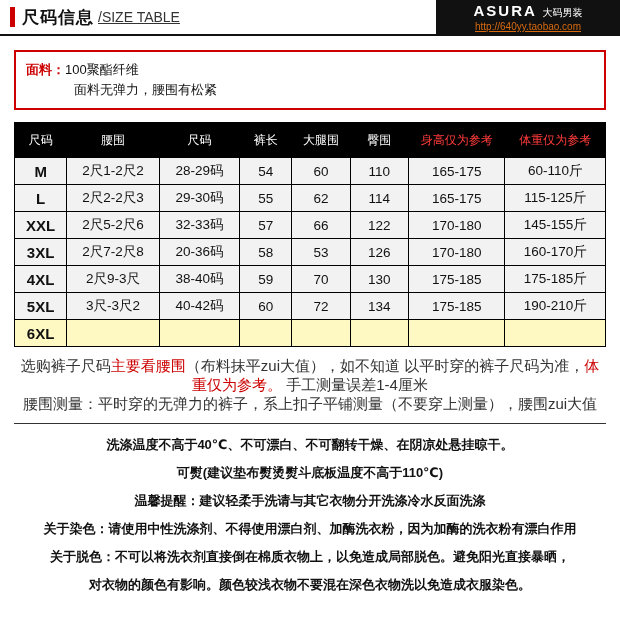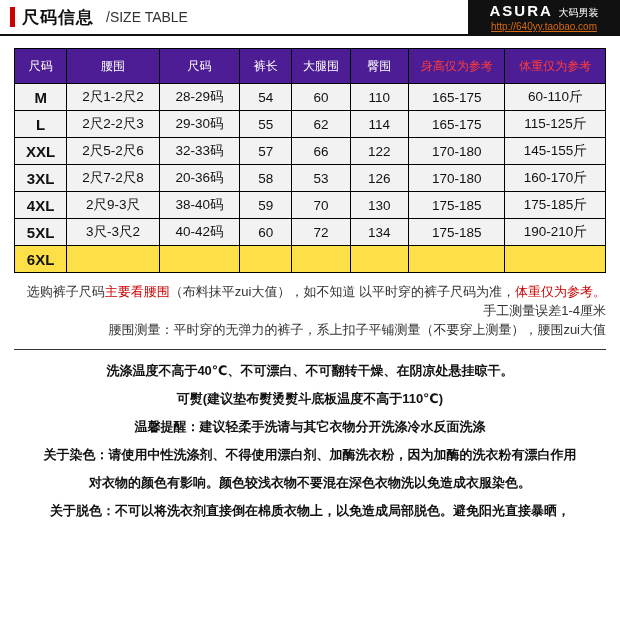--- a/index.html
+++ b/index.html
@@ -39,28 +39,29 @@
   }
   .header .title-cn {
     font-size: 17px;
     font-weight: bold;
     letter-spacing: 1px;
     color: #111;
   }
   .header .title-en {
     font-size: 14px;
     color: #333;
-    margin-left: 12px;
+    margin-left: 4px;
     font-weight: normal;
+    text-decoration: underline;
   }
   .brand {
     position: absolute;
     right: 0;
     top: 0;
-    width: 152px;
+    width: 184px;
     height: 34px;
     background: #111;
     color: #fff;
     text-align: center;
     box-sizing: border-box;
     padding-top: 3px;
   }
   .brand .brand-name {
     font-size: 15px;
     font-weight: bold;
@@ -111,47 +112,47 @@
   }
   table.size-table th,
   table.size-table td {
     border: 1px solid #000;
     text-align: center;
     font-size: 13px;
     height: 26px;
     padding: 0;
   }
   table.size-table thead th {
-    background: #4c1d95;
+    background: #000000;
     color: #ffffff;
     font-weight: normal;
     font-size: 12px;
     height: 34px;
   }
   table.size-table thead th.warn {
     color: #ff3b3b;
   }
   table.size-table tbody td {
     background: #f2f2f2;
     color: #111;
     font-size: 13.5px;
   }
   table.size-table tbody td.sizecol {
     font-weight: bold;
     font-size: 15px;
   }
   table.size-table tbody tr.empty td {
-    background: #fde047;
+    background: #fef9c3;
   }
 
   
   .notes {
     margin: 9px 14px 0 14px;
-    text-align: right;
-    font-size: 13px;
+    text-align: center;
+    font-size: 15px;
     line-height: 19px;
     color: #333;
   }
   .notes .hl-red {
     color: #cc0000;
   }
 
   
   .divider {
     margin: 10px 14px 0 14px;
@@ -185,20 +186,26 @@
     <span class="title-en">/SIZE TABLE</span>
     <div class="brand">
       <div class="brand-name">
         <span>ASURA</span>
         <span class="brand-sub">大码男装</span>
       </div>
       <div class="brand-url">http://640yy.taobao.com</div>
     </div>
   </div>
 
+  <div class="fabric-box">
+    <div class="fabric-line">
+      <span class="fabric-label">面料：</span><span>100聚酯纤维</span>
+    </div>
+    <div class="fabric-line fabric-indent">面料无弹力，腰围有松紧</div>
+  </div>
 
   <div class="table-wrap">
     <table class="size-table">
       <colgroup>
         <col style="width:52px">
         <col style="width:92px">
         <col style="width:80px">
         <col style="width:52px">
         <col style="width:58px">
         <col style="width:58px">
@@ -299,18 +306,18 @@
     <div>腰围测量：平时穿的无弹力的裤子，系上扣子平铺测量（不要穿上测量），腰围zui大值</div>
   </div>
 
   <div class="divider"></div>
 
   <div class="care">
     <p>洗涤温度不高于40℃、不可漂白、不可翻转干燥、在阴凉处悬挂晾干。</p>
     <p>可熨(建议垫布熨烫熨斗底板温度不高于110℃)</p>
     <p class="small">温馨提醒：建议轻柔手洗请与其它衣物分开洗涤冷水反面洗涤</p>
     <p class="small">关于染色：请使用中性洗涤剂、不得使用漂白剂、加酶洗衣粉，因为加酶的洗衣粉有漂白作用</p>
+    <p class="small">关于脱色：不可以将洗衣剂直接倒在棉质衣物上，以免造成局部脱色。避免阳光直接暴晒，</p>
     <p class="small">对衣物的颜色有影响。颜色较浅衣物不要混在深色衣物洗以免造成衣服染色。</p>
-    <p class="small">关于脱色：不可以将洗衣剂直接倒在棉质衣物上，以免造成局部脱色。避免阳光直接暴晒，</p>
 
   </div>
 
 </div>
 
 </body></html>

